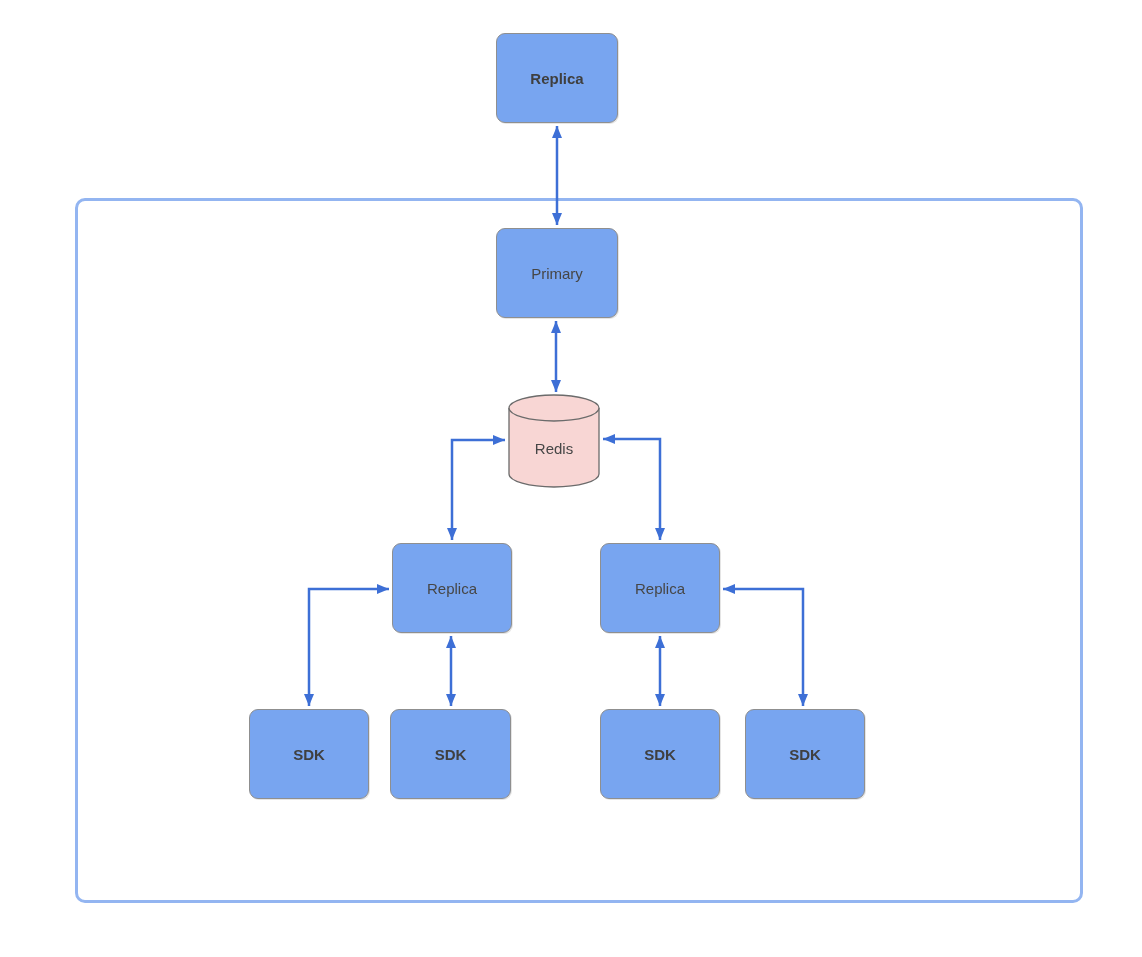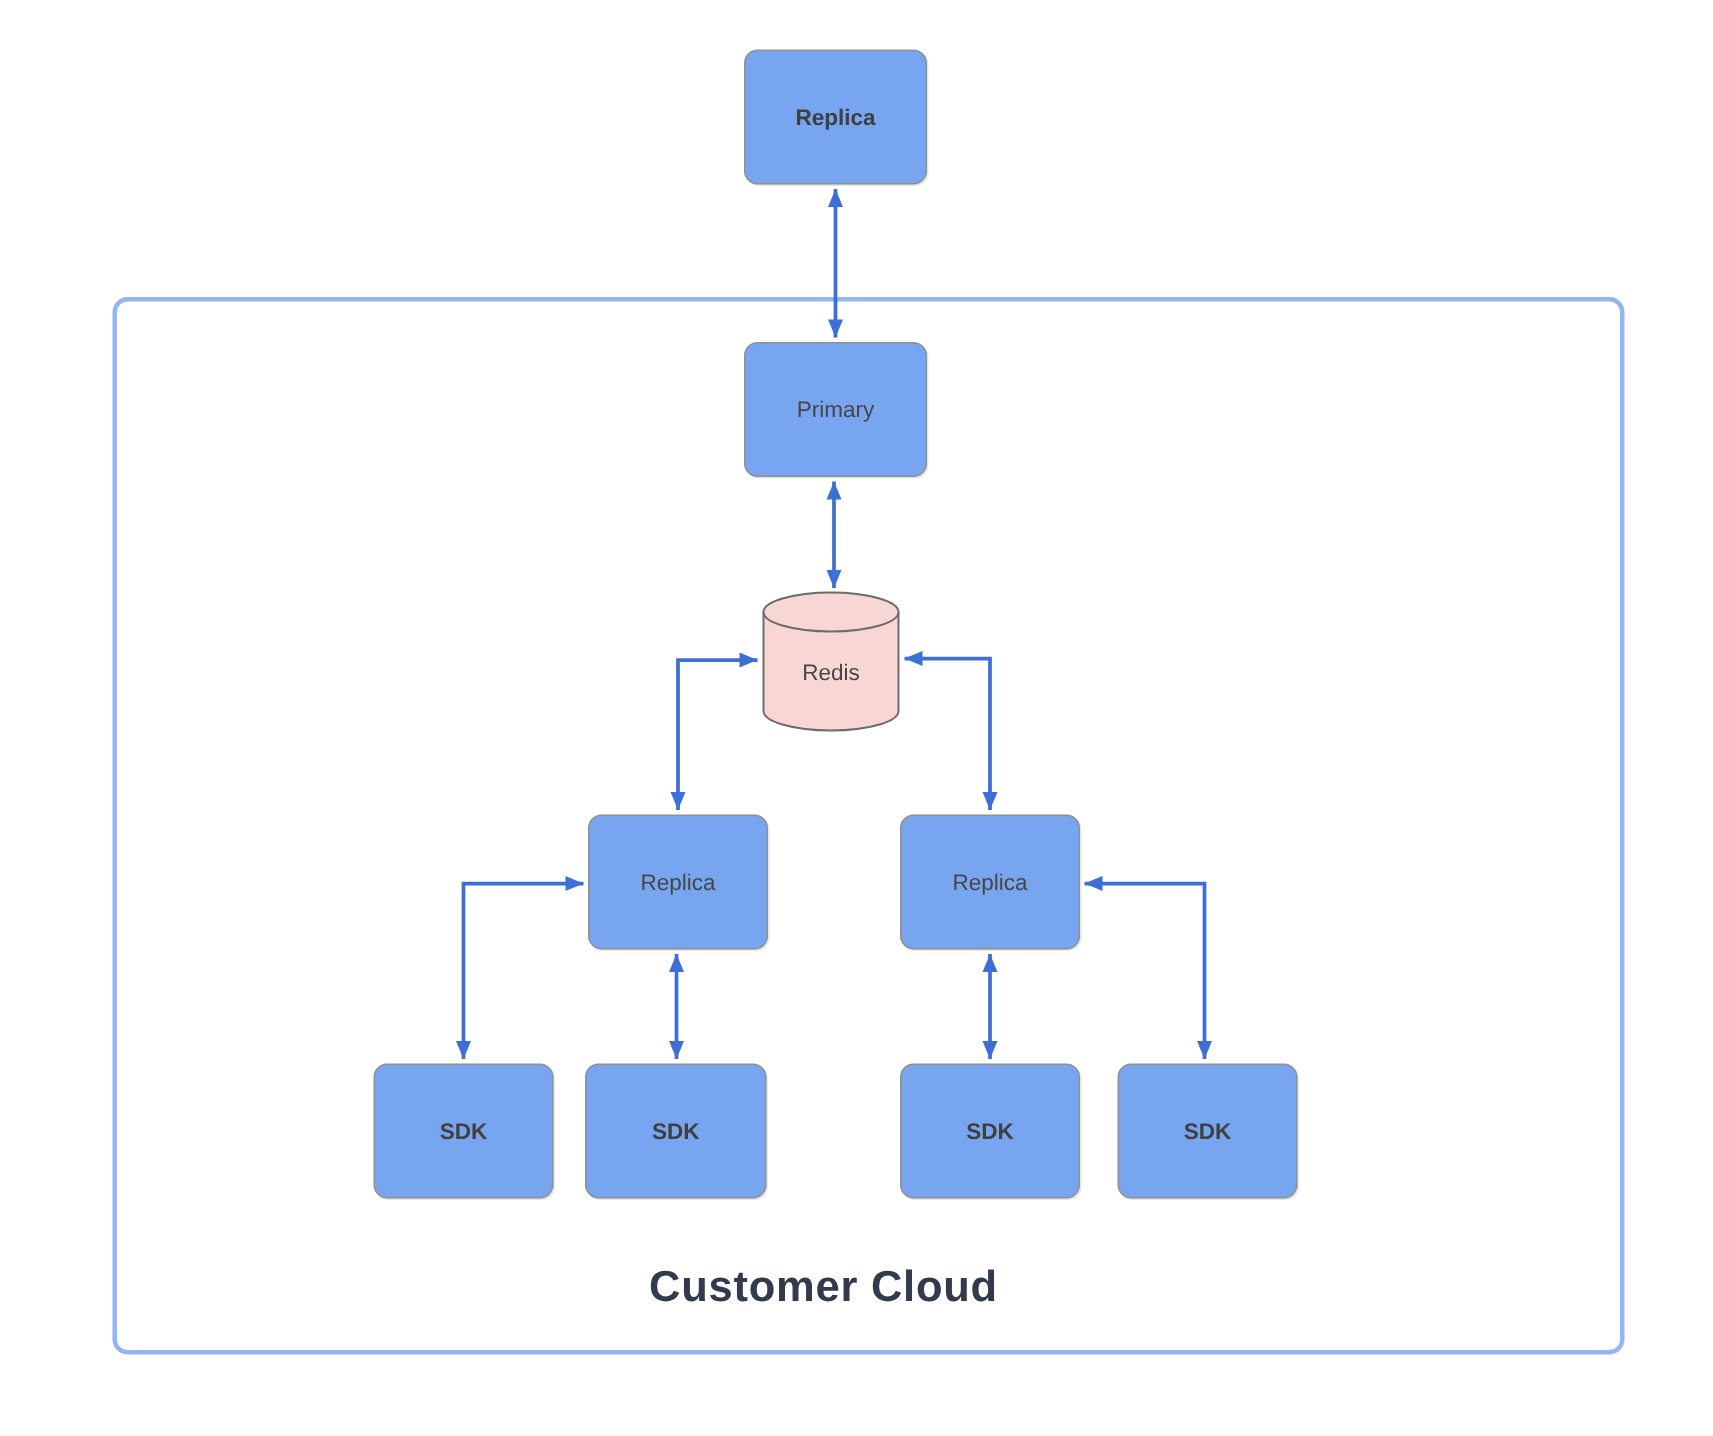--- a/index.html
+++ b/index.html
@@ -120,21 +120,20 @@
   </div>
 
   <div class="node bold" id="node-sdk-3">
     <span>SDK</span>
   </div>
 
   <div class="node bold" id="node-sdk-4">
     <span>SDK</span>
   </div>
 
-  <div class="container-label">Customer Cloud</div>
 
   <svg id="edges" width="1142" height="957" viewBox="0 0 1142 957">
     <defs>
       <marker id="ah" viewBox="0 0 14 14" refX="13" refY="7" markerWidth="14" markerHeight="14" markerUnits="userSpaceOnUse" orient="auto-start-reverse">
         <path d="M 1 2 L 13 7 L 1 12 Z"></path>
       </marker>
     </defs>
     <polyline points="557,126 557,225" marker-start="url(#ah)" marker-end="url(#ah)"></polyline>
     <polyline points="556,321 556,392" marker-start="url(#ah)" marker-end="url(#ah)"></polyline>
     <polyline points="505,440 452,440 452,540" marker-start="url(#ah)" marker-end="url(#ah)"></polyline>

